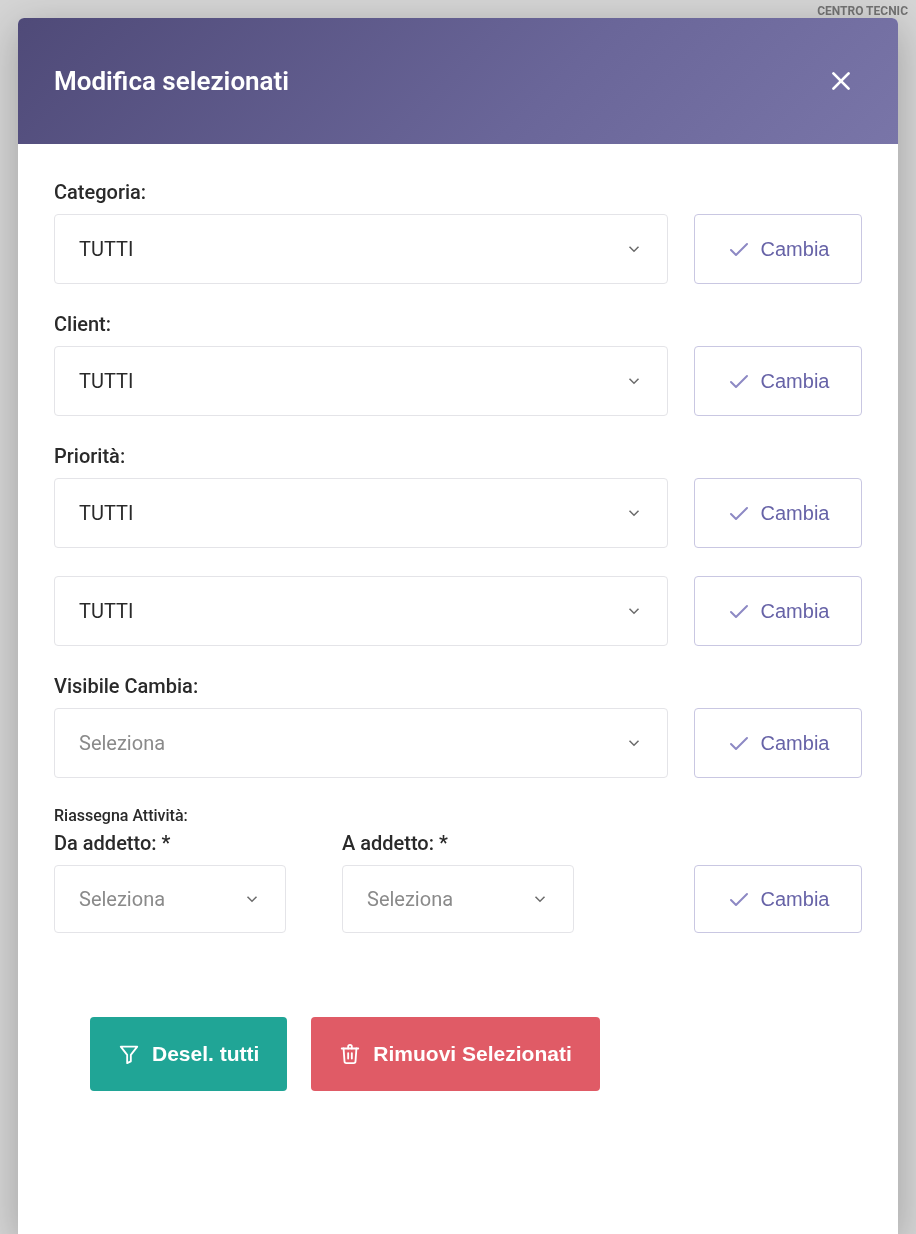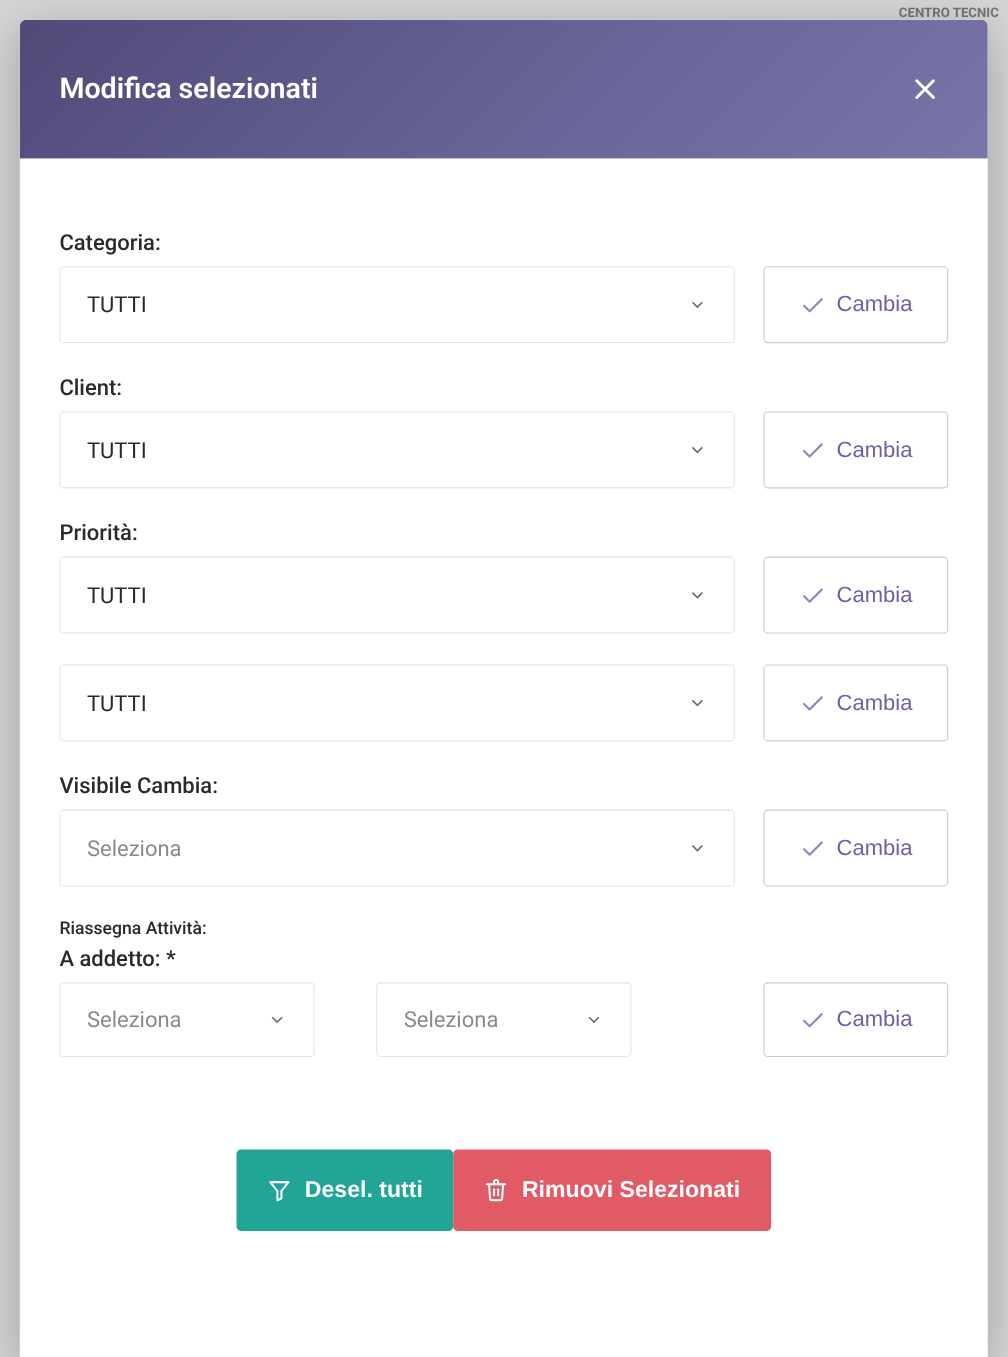--- a/index.html
+++ b/index.html
@@ -55,21 +55,21 @@
   .close-btn {
     background: transparent;
     border: none;
     cursor: pointer;
     color: #fff;
     padding: 8px;
   }
   .close-btn svg { display: block; }
   .modal-body {
     flex: 1;
-    padding: 64px 36px 0 36px;
+    padding: 36px 36px 0 36px;
     overflow-y: auto;
   }
   .field-block { margin-bottom: 28px; }
   .field-label {
     font-size: 20px;
     color: #2a2a2a;
     font-weight: 500;
     margin-bottom: 10px;
   }
   .field-row {
@@ -134,21 +134,21 @@
   }
   .reassign-row {
     display: flex;
     align-items: stretch;
     gap: 56px;
   }
   .reassign-row .cambia-btn { margin-left: auto; height: 68px; }
   .modal-footer {
     padding: 56px 36px 40px 36px;
     display: flex;
-    justify-content: center;
+    gap: 24px;
   }
   .btn {
     height: 74px;
     border: none;
     border-radius: 4px;
     font-size: 21px;
     font-weight: 600;
     color: #fff;
     display: flex;
     align-items: center;
@@ -267,20 +267,21 @@
               <polyline points="4 13 9 18 20 7"></polyline>
             </svg>
           <span>Cambia</span>
         </button>
       </div>
     </div>
 
     <div class="field-block">
       <div class="section-title">Riassegna Attività:</div>
       <div class="sub-labels">
+        <div class="sub-label">Da addetto: *</div>
         <div class="sub-label">A addetto: *</div>
       </div>
       <div class="reassign-row">
         <div class="select small">
           <span class="select-value placeholder">Seleziona</span>
           <svg class="chevron" width="18" height="18" viewBox="0 0 24 24" fill="none" stroke="currentColor" stroke-width="2">
               <polyline points="6 9 12 15 18 9"></polyline>
             </svg>
         </div>
         <div class="select small">

